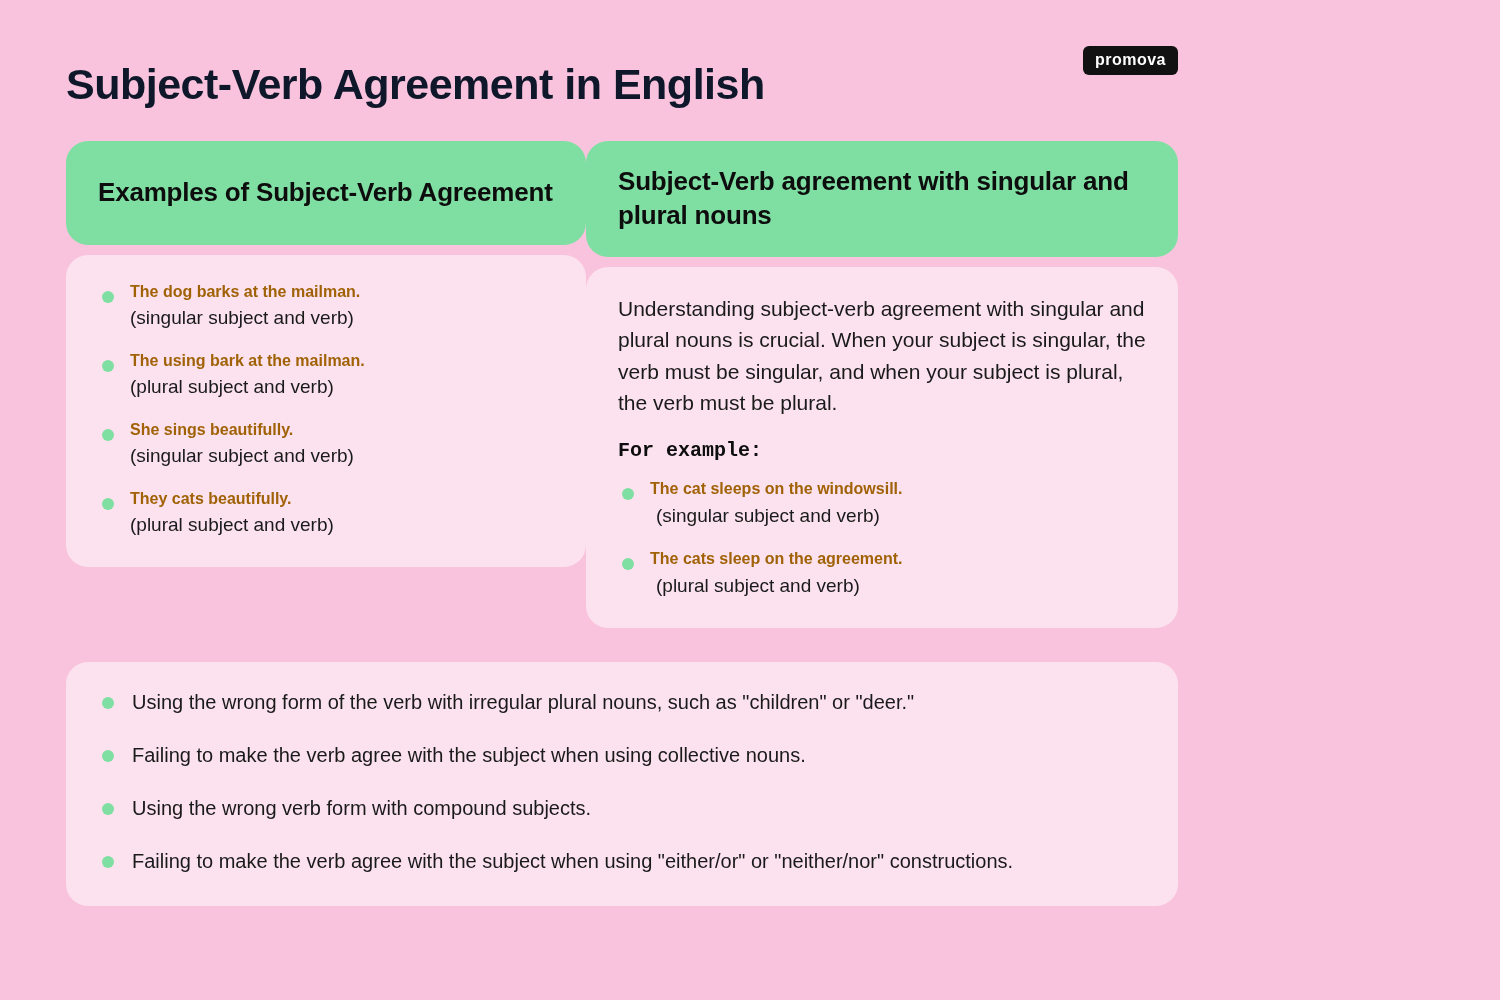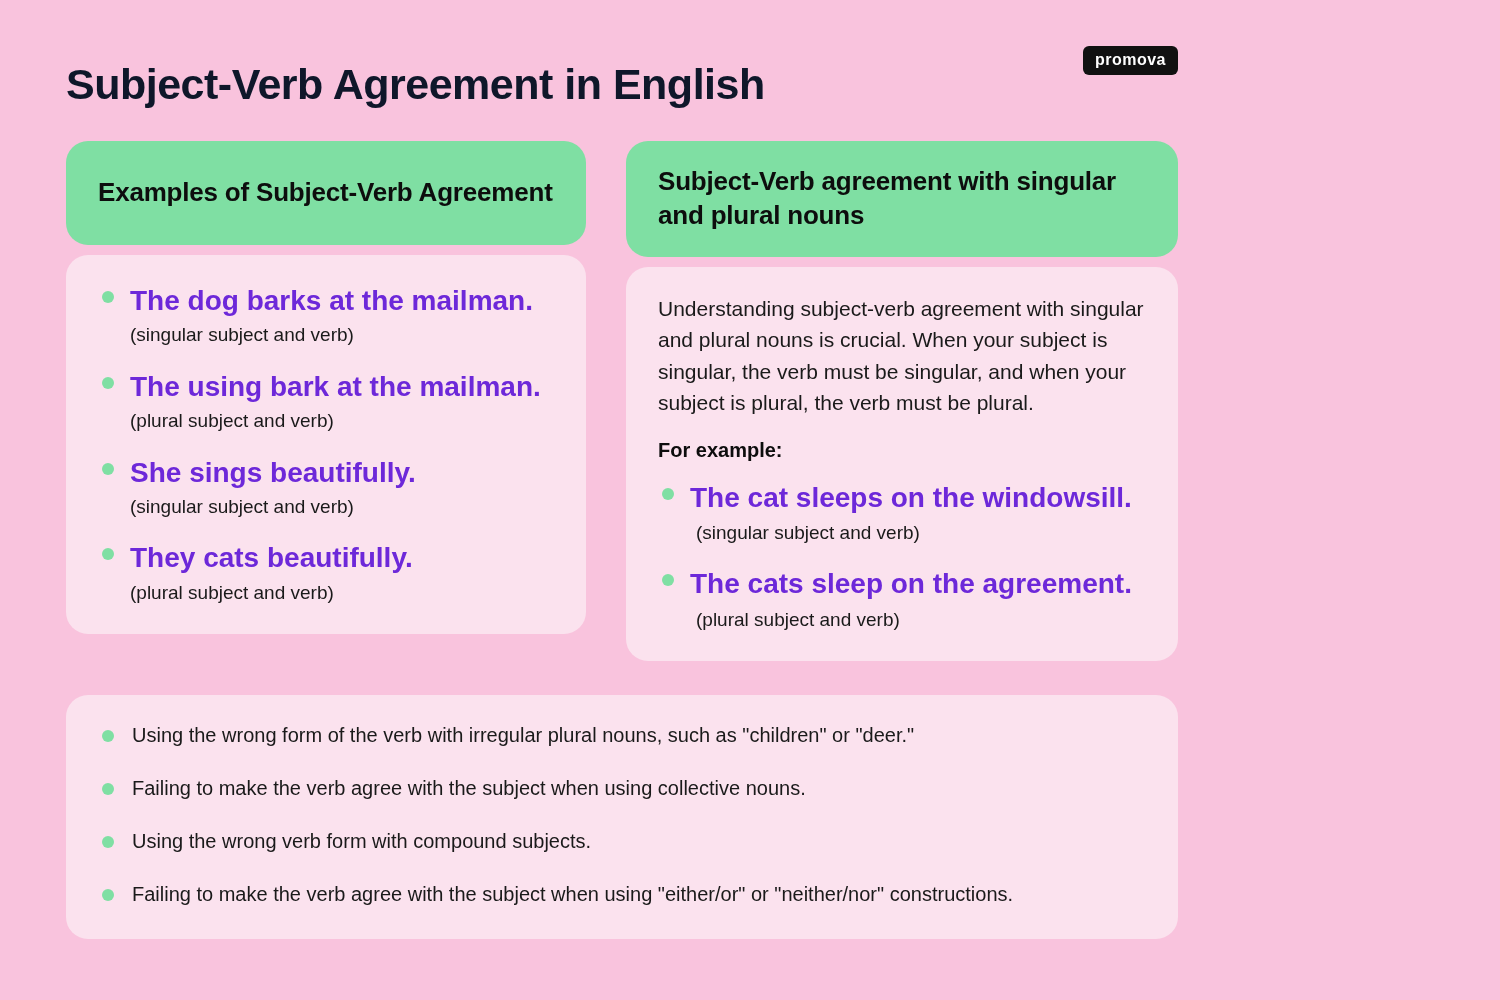--- a/index.html
+++ b/index.html
@@ -37,21 +37,20 @@
     font-size: 43px;
     font-weight: 800;
     color: #0f172a;
     letter-spacing: -0.5px;
     margin: 14px 0 32px 0;
   }
 
   
   .columns {
     display: flex;
-    gap: 40px;
     align-items: flex-start;
   }
   .col-left { width: 520px; flex: none; }
   .col-right { flex: 1; }
 
   .card-header {
     background: #7fdfa3;
     border-radius: 22px;
     padding: 24px 32px;
     font-size: 26px;
@@ -81,23 +80,23 @@
     content: "";
     position: absolute;
     left: 4px;
     top: 10px;
     width: 12px;
     height: 12px;
     border-radius: 50%;
     background: #7fdfa3;
   }
   .b-strong {
-    font-size: 28px;
+    font-size: 16px;
     font-weight: 700;
-    color: #6d28d9;
+    color: #a16207;
     line-height: 1.4;
   }
   .b-note {
     font-size: 19px;
     font-weight: 400;
     color: #1a1a1a;
     line-height: 1.4;
   }
   .b-plain {
     font-size: 20px;
@@ -111,20 +110,21 @@
     font-size: 21px;
     line-height: 1.5;
     color: #1a1a1a;
     margin-bottom: 20px;
   }
   .for-example {
     font-size: 20px;
     font-weight: 700;
     color: #0d0d0d;
     margin-bottom: 16px;
+    font-family: Liberation Mono, monospace;
   }
   .right-list > li { margin-bottom: 22px; }
   .right-list .b-note { display: block; padding-left: 6px; margin-top: 3px; }
   .left-list .b-note { display: block; margin-top: 2px; }
 
   
   .bottom { margin-top: 34px; }
   .bottom .card-header { padding: 22px 32px; font-size: 27px; }
   .bottom .card-body { padding: 26px 32px 30px 32px; }
   .bottom ul.bullets > li { margin-bottom: 24px; padding-left: 34px; }

